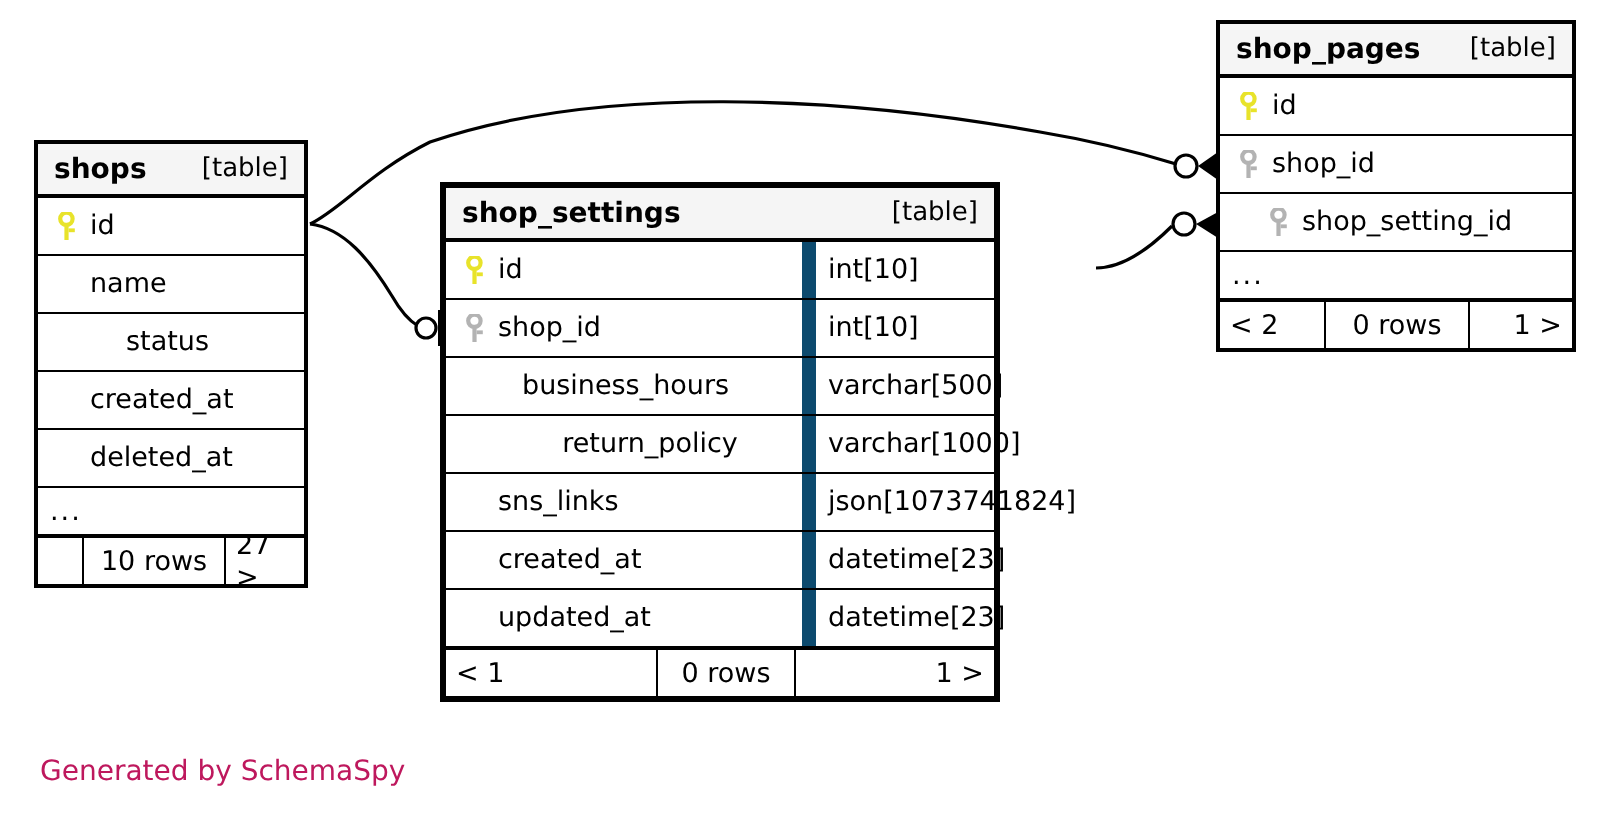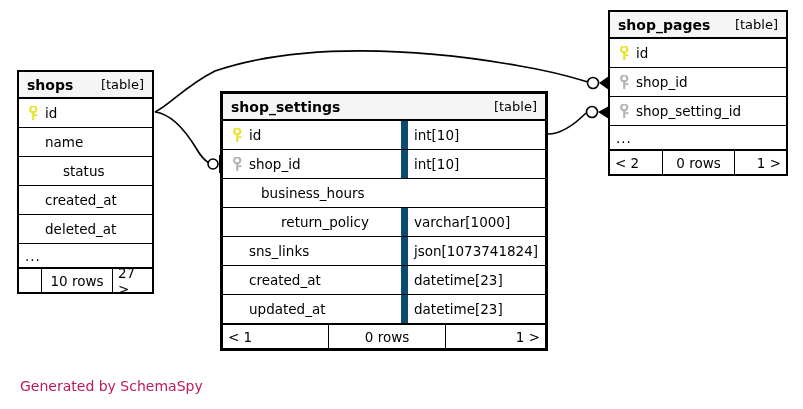--- a/index.html
+++ b/index.html
@@ -204,21 +204,21 @@
 
     <div class="ellipsis-row">...</div>
 
     <div class="footer-row">
       <div class="footer-cell f-left" style="flex:0 0 22px;"></div>
       <div class="footer-cell f-center" style="flex:1 1 auto;">10 rows</div>
       <div class="footer-cell f-right" style="flex:0 0 40px;">27 &gt;</div>
     </div>
   </div>
 
-  <div class="table-box thick" style="left:220px; top:91px; width:328px;">
+  <div class="table-box thick" style="left:220px; top:91px; width:280px;">
     <div class="tb-header">
       <span class="tb-title">shop_settings</span>
       <span class="tb-tag">[table]</span>
     </div>
 
     <div class="tb-row">
       <span class="cell-name" style="flex:0 0 178px;">
         <span class="keyslot">
           <svg width="11" height="15" viewBox="0 0 11 15" aria-hidden="true">
             <circle cx="4.2" cy="3.4" r="3.1" fill="none" stroke="#e8e32a" stroke-width="2.1"></circle>
@@ -243,20 +243,21 @@
         <span class="col-label">shop_id</span>
       </span>
       <span class="cell-type">int[10]</span>
     </div>
 
     <div class="tb-row">
       <span class="cell-name" style="flex:0 0 178px;padding-left:18px;">
         <span class="keyslot"></span>
         <span class="col-label">business_hours</span>
       </span>
+      <span class="cell-type">varchar[500]</span>
     </div>
 
     <div class="tb-row">
       <span class="cell-name" style="flex:0 0 178px;justify-content:center;">
         <span class="keyslot"></span>
         <span class="col-label">return_policy</span>
       </span>
       <span class="cell-type">varchar[1000]</span>
     </div>
 
@@ -317,21 +318,21 @@
             <circle cx="4.2" cy="3.4" r="3.1" fill="none" stroke="#b3b3b3" stroke-width="2.1"></circle>
             <rect x="3.2" y="5.4" width="2.1" height="8.6" fill="#b3b3b3"></rect>
             <rect x="5.3" y="8.2" width="3.1" height="1.9" fill="#b3b3b3"></rect>
           </svg>
         </span>
         <span class="col-label">shop_id</span>
       </span>
     </div>
 
     <div class="tb-row">
-      <span class="cell-name" style="flex:1 1 auto;">
+      <span class="cell-name" style="flex:1 1 auto;margin-left:15px;">
         <span class="keyslot">
           <svg width="11" height="15" viewBox="0 0 11 15" aria-hidden="true">
             <circle cx="4.2" cy="3.4" r="3.1" fill="none" stroke="#b3b3b3" stroke-width="2.1"></circle>
             <rect x="3.2" y="5.4" width="2.1" height="8.6" fill="#b3b3b3"></rect>
             <rect x="5.3" y="8.2" width="3.1" height="1.9" fill="#b3b3b3"></rect>
           </svg>
         </span>
         <span class="col-label">shop_setting_id</span>
       </span>
     </div>

